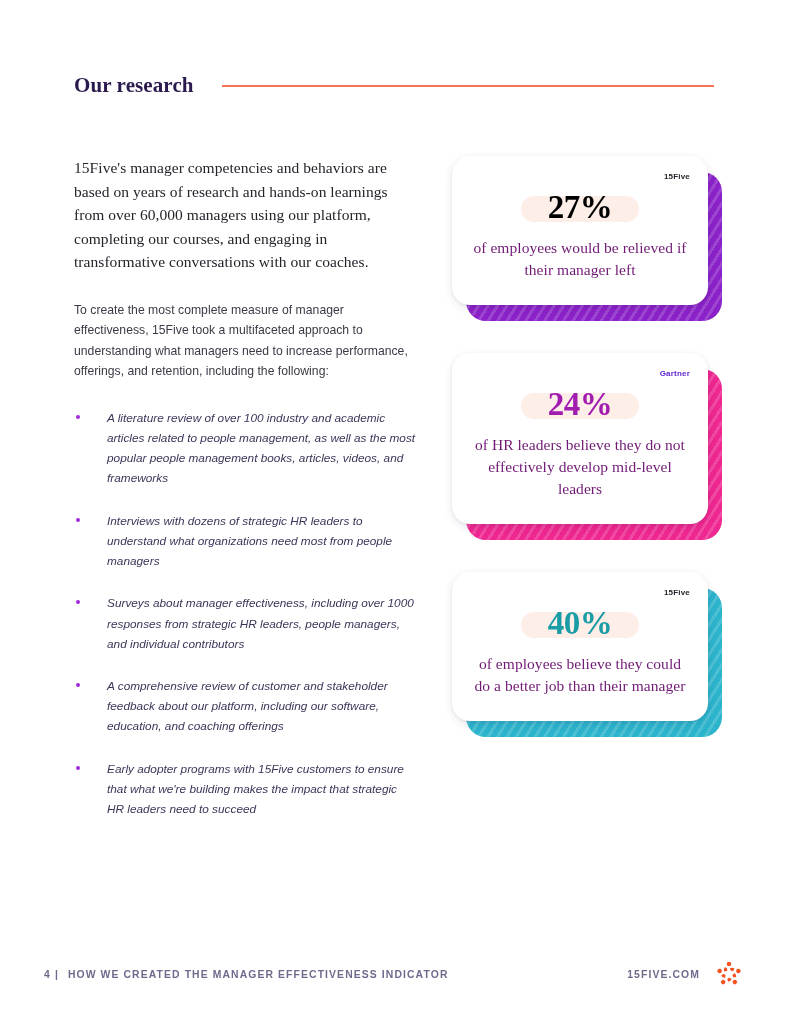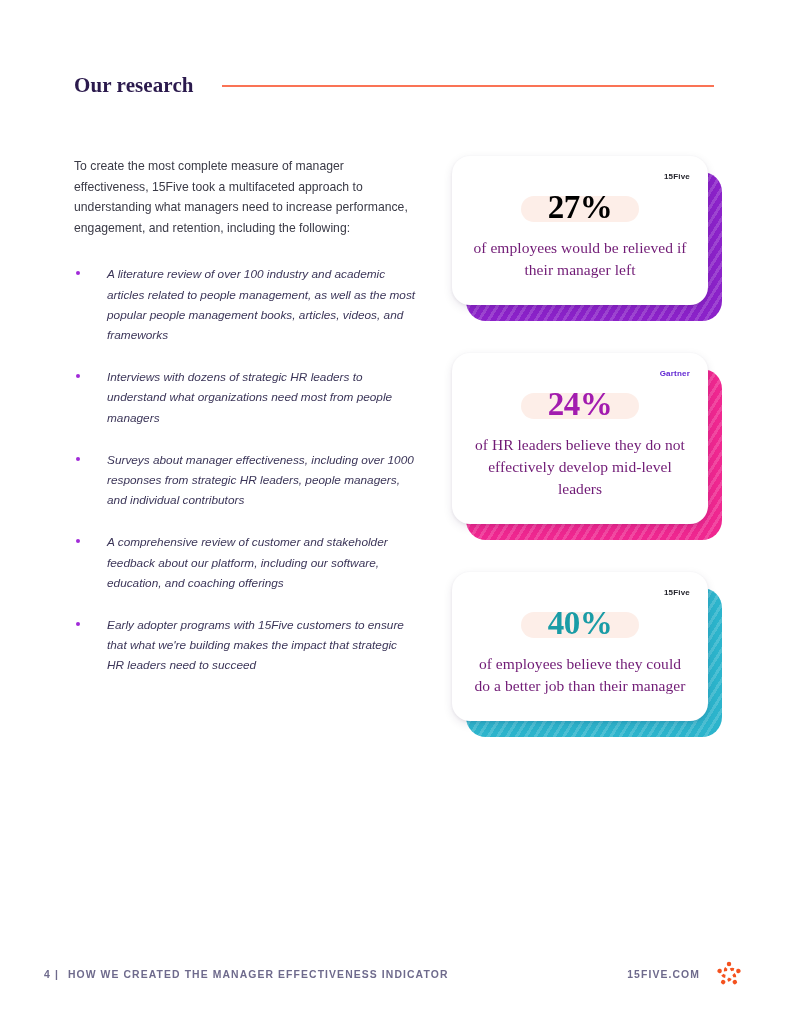--- a/index.html
+++ b/index.html
@@ -225,21 +225,22 @@
 </style>
 </head>
 <body>
 
 <div id="page-header">
   <div id="page-title">Our research</div>
   <div id="header-rule" style="background: rgb(250, 115, 85);"></div>
 </div>
 
 <div id="left-column">
-  <p class="body-paragraph">To create the most complete measure of manager effectiveness, 15Five took a multifaceted approach to understanding what managers need to increase performance, engagement, and retention, including the following:</p>
+  <p class="lead-paragraph">15Five's manager competencies and behaviors are based on years of research and hands-on learnings from over 60,000 managers using our platform, completing our courses, and engaging in transformative conversations with our coaches.</p>
+  <p class="body-paragraph">To create the most complete measure of manager effectiveness, 15Five took a multifaceted approach to understanding what managers need to increase performance, offerings, and retention, including the following:</p>
   <ul id="bullet-list">
     <li class="bullet-item">
       <span class="bullet-dot" style="background: rgb(161, 42, 216);"></span>
       <span>A literature review of over 100 industry and academic articles related to people management, as well as the most popular people management books, articles, videos, and frameworks</span>
     </li>
     <li class="bullet-item">
       <span class="bullet-dot" style="background: rgb(161, 42, 216);"></span>
       <span>Interviews with dozens of strategic HR leaders to understand what organizations need most from people managers</span>
     </li>
     <li class="bullet-item">

